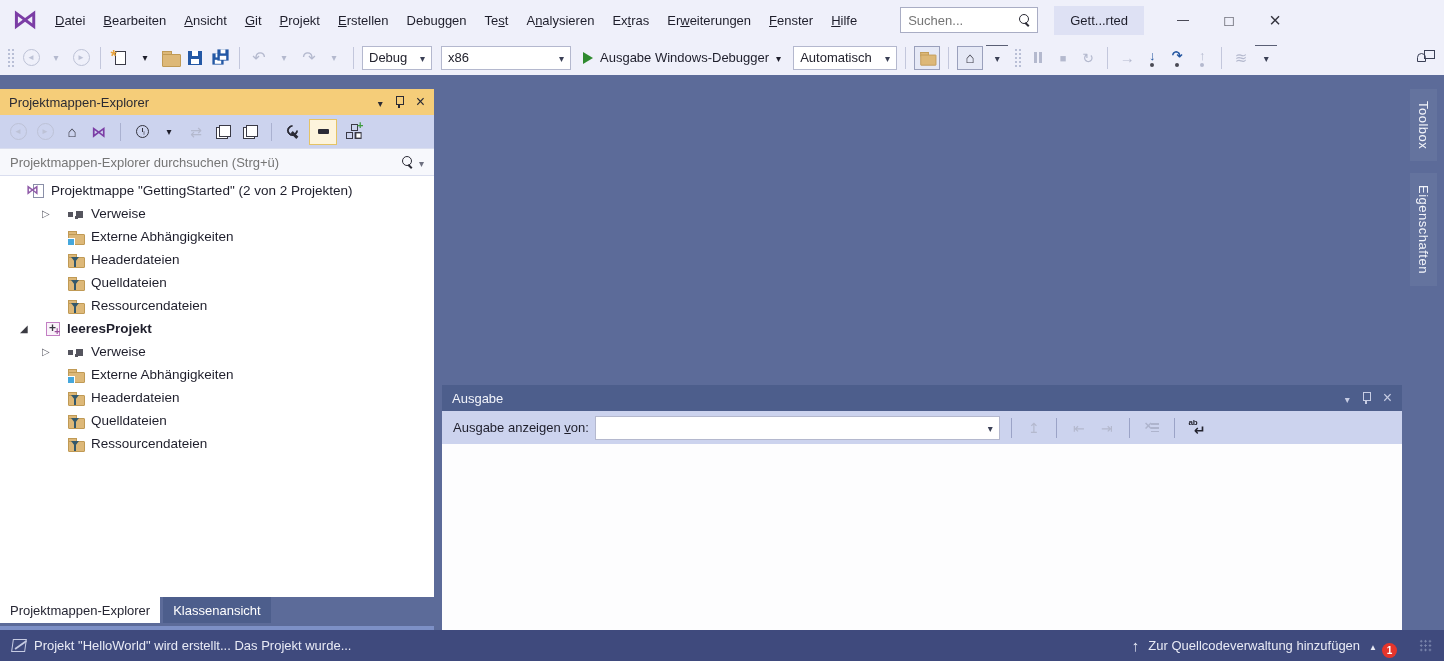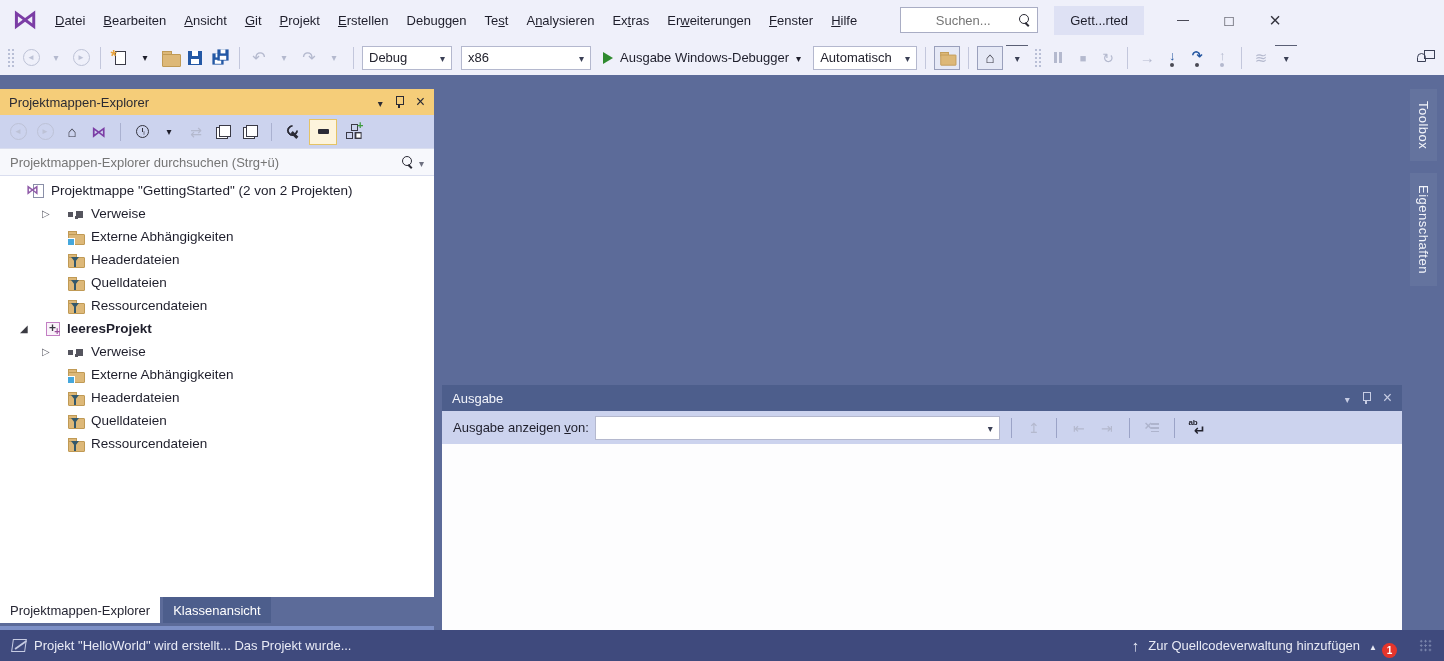--- a/index.html
+++ b/index.html
@@ -6,21 +6,21 @@
   html,body { width:1444px; height:661px; overflow:hidden; }
   body { font-family:"Liberation Sans","DejaVu Sans",sans-serif; font-size:13px; color:#1E1E2B; background:#5C6B99; }
 
   
   .titlebar { height:40px; background:#EFF0FA; display:flex; align-items:center; }
   .vs-logo { color:#7B3DA5; font-size:26px; font-weight:bold; margin:0 8px 2px 12px; line-height:1; }
   .menu { display:flex; align-items:center; }
   .menu-item { padding:6px 9px; cursor:default; white-space:nowrap; }
   .menu-item u { text-decoration:underline; }
   .tb-search { margin-left:34px; width:138px; height:26px; background:#FFF; border:1px solid #A9ADC4; display:flex; align-items:center; padding:0 7px; }
-  .tb-search input { border:none; outline:none; width:100%; font-size:13px; color:#6E7080; background:transparent; font-family:inherit;text-align:center; }
+  .tb-search input { border:none; outline:none; width:100%; font-size:13px; color:#6E7080; background:transparent; font-family:inherit; }
   .i-mag { position:relative; width:12px; height:12px; flex:0 0 auto; }
   .i-mag::before { content:""; position:absolute; left:1px; top:0; width:8px; height:8px; border:1.7px solid #2B2B36; border-radius:50%; }
   .i-mag::after  { content:""; position:absolute; left:8px; top:8px; width:2px; height:5px; background:#2B2B36; transform:rotate(-45deg); }
   .sol-chip { background:#DEE1F4; padding:7px 16px; margin:0 16px; white-space:nowrap; }
   .win-btn { width:46px; height:40px; display:flex; align-items:center; justify-content:center; font-size:15px; color:#33333E; }
   .g-min::before{content:"—"; font-size:12px;} .g-max::before{content:"□"; font-size:15px;} .g-close::before{content:"×"; font-size:20px;}
 
   
   .toolbar { height:35px; background:#EFF0FA; display:flex; align-items:center; padding:0 8px 0 4px; gap:3px; }
   .grip { width:7px; height:20px; margin:0 3px;
@@ -212,21 +212,21 @@
         <span class="i-floppy mini f1"></span>
         <span class="i-floppy mini f2"></span>
       </span>
   </span>
   <span class="sep"></span>
   <span class="tb-btn g-undo dis"></span>
   <span class="tb-btn caret dis"></span>
   <span class="tb-btn g-redo dis"></span>
   <span class="tb-btn caret dis"></span>
   <span class="sep"></span>
-  <span class="tb-select" style="width:90px">
+  <span class="tb-select" style="width:70px">
     <span>Debug</span>
       <span class="caret"></span>
   </span>
   <span class="tb-select" style="width:130px; margin-left:6px">
     <span>x86</span>
       <span class="caret"></span>
   </span>
   <span class="start-btn">
     <span class="i-play" style="border-left-color: rgb(47, 138, 47);"></span>
     <span>Ausgabe Windows-Debugger</span>

